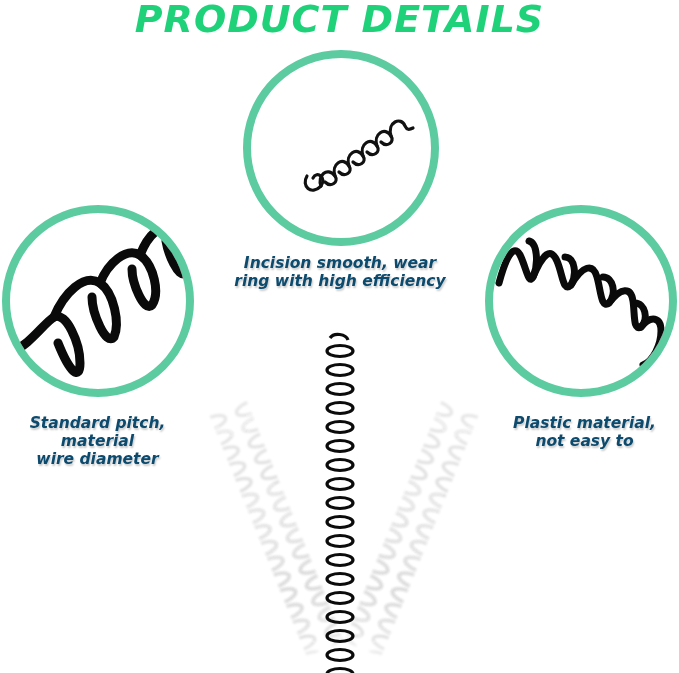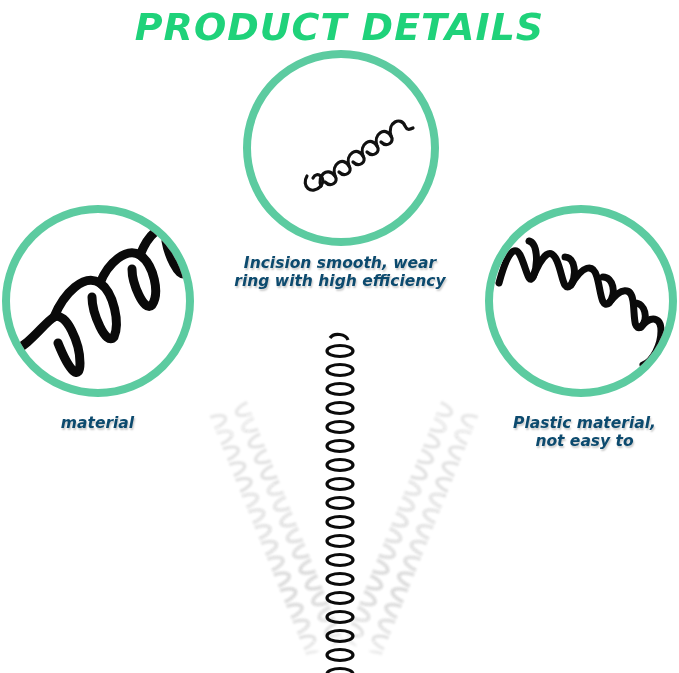--- a/index.html
+++ b/index.html
@@ -1,20 +1,20 @@
 <!DOCTYPE html>
 <html><head>
 <meta charset="utf-8">
 <style>
   html, body { margin: 0; padding: 0; background: #ffffff; }
   body { width: 679px; height: 673px; position: relative; overflow: hidden; font-family: "DejaVu Sans", sans-serif; }
   .title {
     position: absolute; left: 0; top: 0; width: 679px; text-align: center;
     font-family: "DejaVu Sans", sans-serif; font-weight: 900; font-style: italic;
-    font-size: 38px; letter-spacing: 1px; color: #1fd27a; line-height: 38px; margin-top: 8px;
+    font-size: 38px; letter-spacing: 1px; color: #1fd27a; line-height: 38px;
   }
   .circle {
     position: absolute; border-radius: 50%; box-sizing: border-box;
     border: 8px solid #5ccba0; background: #ffffff; overflow: hidden;
   }
   .circle svg { position: absolute; left: 0; top: 0; }
   .caption {
     position: absolute; text-align: center; color: #0c4a6e;
     font-family: "DejaVu Sans", sans-serif; font-weight: bold; font-style: italic;
     font-size: 15.5px; line-height: 18px;
@@ -64,21 +64,23 @@
       <path d="M148 114 C158 102 168 104 168 118 C168 132 160 148 150 152"></path>
     </g>
   </svg>
 </div>
 
 <div class="caption" style="left:200px; top:254px; width:280px;">
   <span>Incision smooth, wear</span>
   <span>ring with high efficiency</span>
 </div>
 <div class="caption" style="left:5px; top:414px; width:185px;">
+  <span>Standard pitch,</span>
   <span>material</span>
+  <span>wire diameter</span>
 </div>
 <div class="caption" style="left:492px; top:414px; width:185px;">
   <span>Plastic material,</span>
   <span>not easy to</span>
 </div>
 
 <svg class="springs" width="679" height="673" viewBox="0 0 679 673">
   <defs>
     <linearGradient id="fadeL" x1="0" y1="0" x2="0" y2="1">
       <stop offset="0" stop-color="#222" stop-opacity="0.75"></stop>

